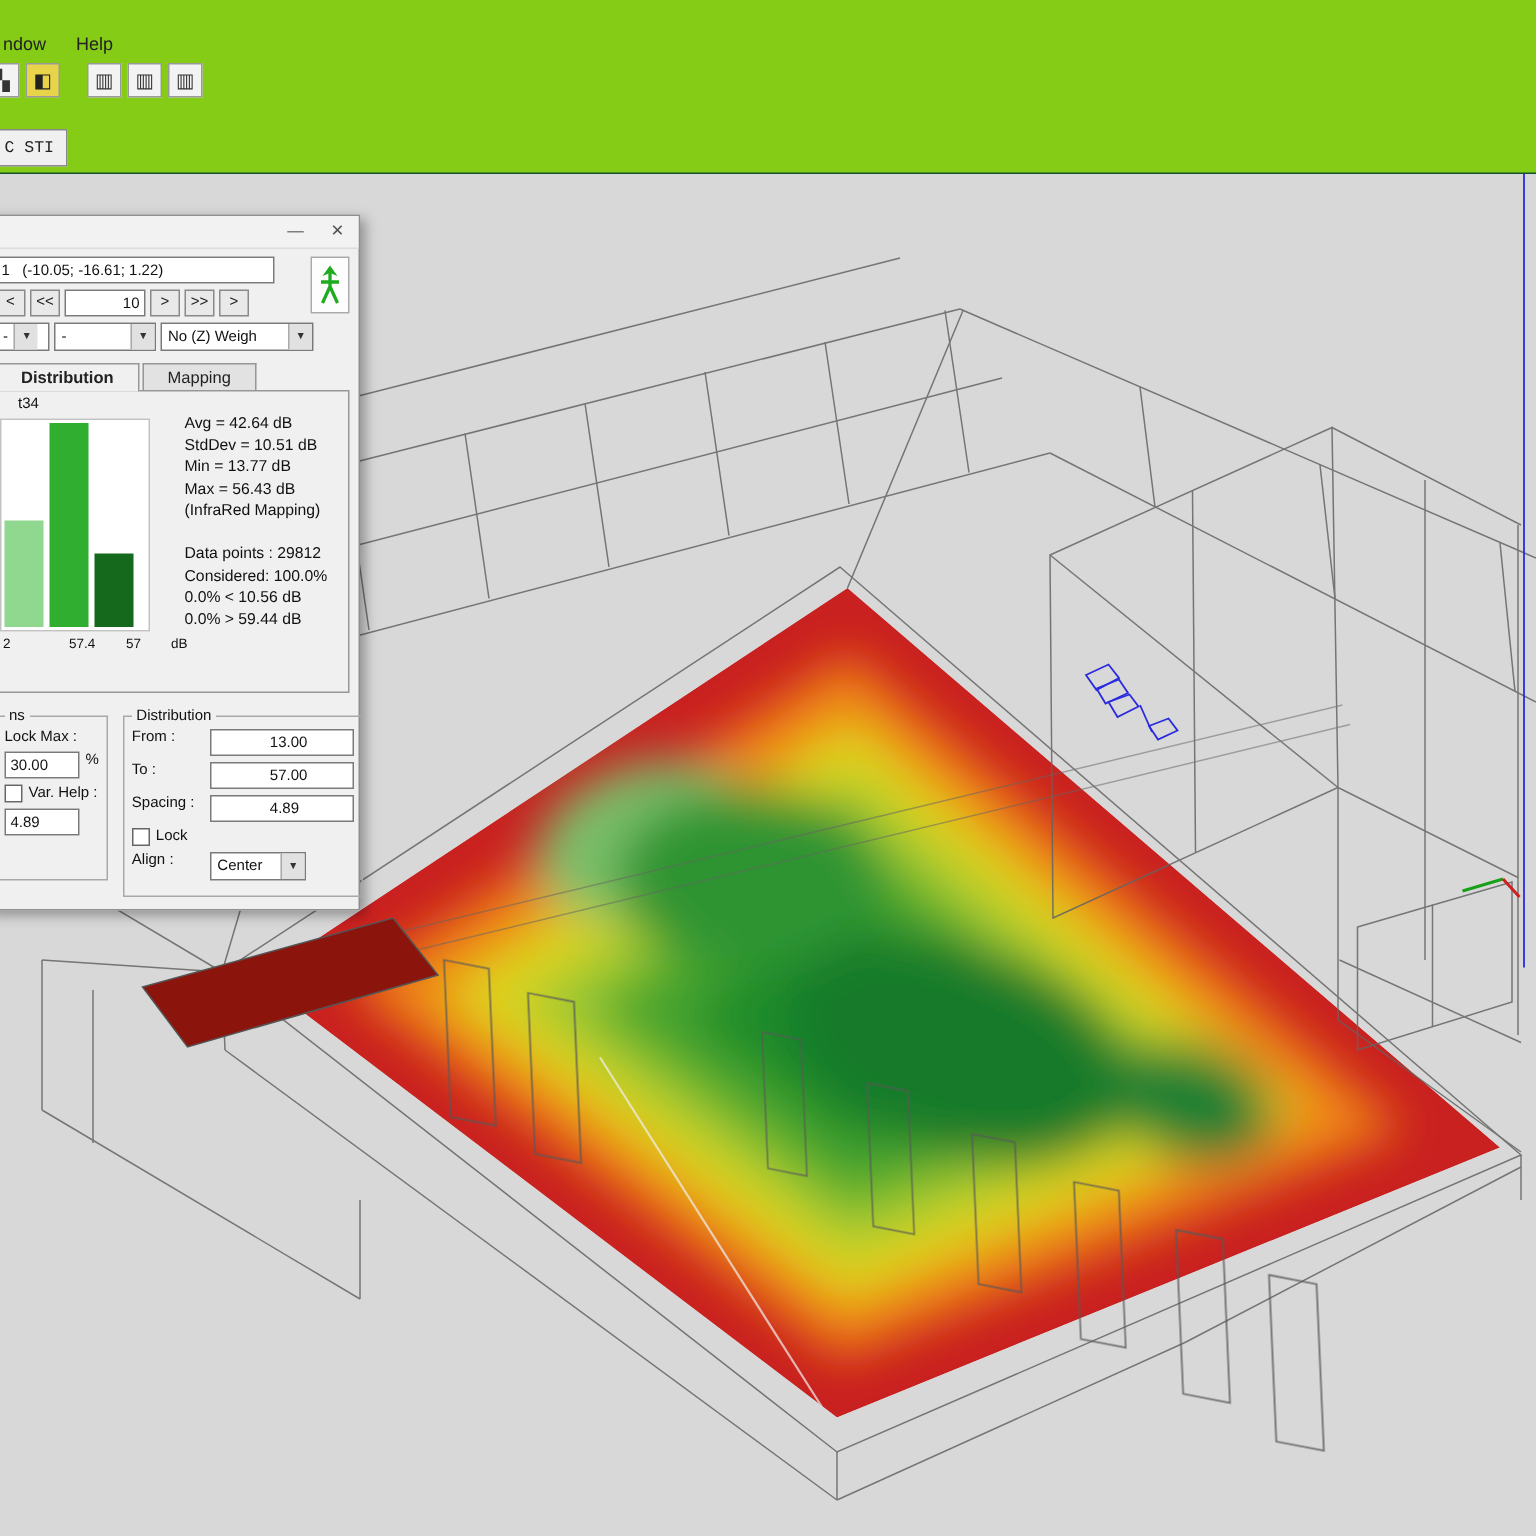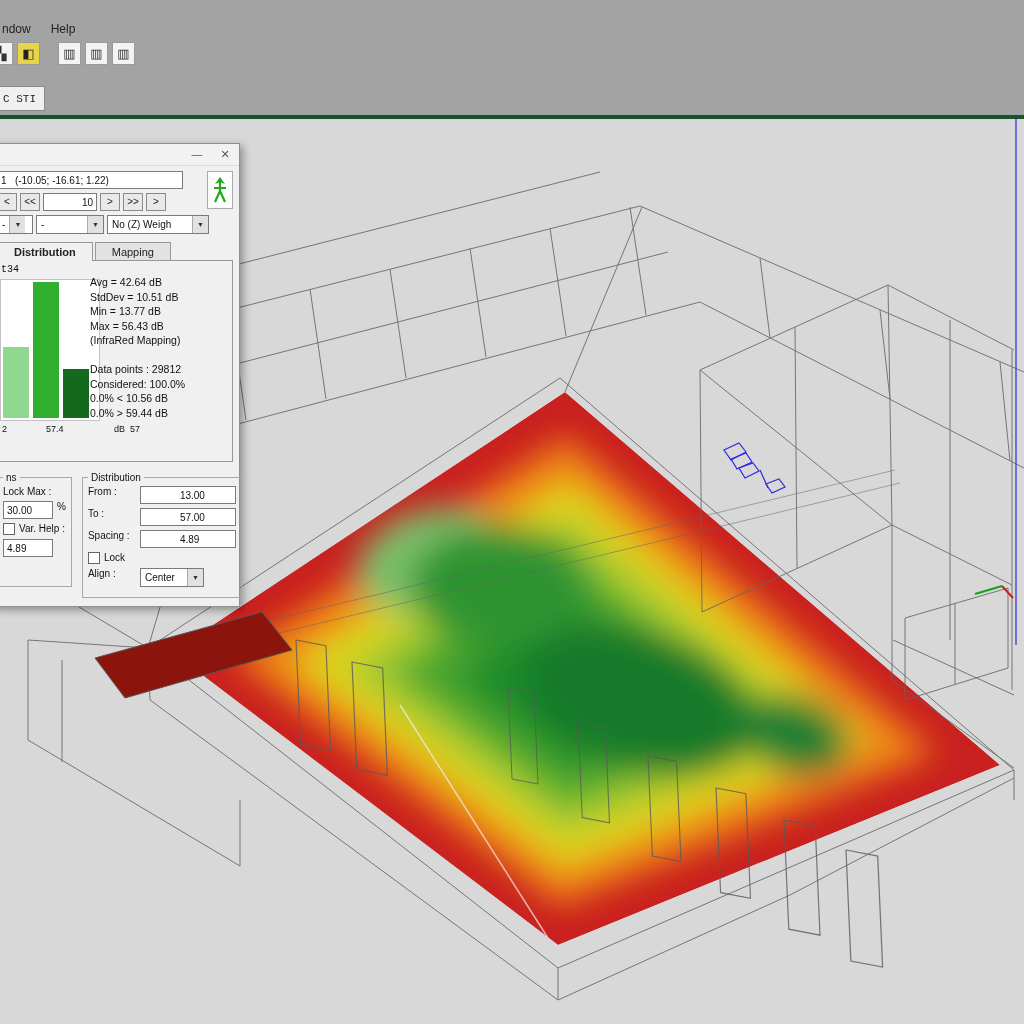--- a/index.html
+++ b/index.html
@@ -1,20 +1,20 @@
 <!DOCTYPE html>
 <html><head>
 <meta charset="utf-8">
 <style>
   html,body{margin:0;padding:0;background:#fff;font-family:"Liberation Sans",sans-serif;}
   .screen{position:relative;width:1024px;height:1024px;overflow:hidden;background:#d8d8d8;}
 
   
-  .topstrip{position:absolute;top:0;left:0;right:0;height:115px;background:#a3a3a3;
-            border-bottom:4px solid #14532d;z-index:2;}
+  .topstrip{position:absolute;top:0;left:0;right:0;height:115px;background:#84cc16;
+            border-bottom:1px solid #14532d;z-index:2;}
   .menubar{position:absolute;top:22px;left:2px;display:flex;gap:20px;font-size:12px;color:#222;}
   .menubar span{cursor:default;}
   .toolbar{position:absolute;top:42px;left:0;display:flex;align-items:center;gap:4px;}
   .tb{width:23px;height:23px;border:1px solid #9a9a9a;background:#f3f3f3;font-size:13px;
       line-height:1;padding:0;color:#333;}
   .tb.cut{margin-left:-10px;}
   .tb.yellow{background:#e8d44a;color:#222;}
   .tbgap{width:10px;}
   .strip2{position:absolute;top:86px;left:0;}
   .stibtn{margin-left:-6px;height:25px;padding:2px 8px;border:1px solid #8a8a8a;background:#f0f0f0;
@@ -43,31 +43,31 @@
   .navnum{width:46px;height:14px;text-align:right;}
   .combo{display:inline-flex;align-items:stretch;border:1px solid #7a7a7a;background:#fff;height:17px;}
   .combo .val{padding:1px 4px;font-size:10px;display:flex;align-items:center;white-space:nowrap;}
   .combo .arr{width:15px;background:#e1e1e1;border-left:1px solid #aaa;font-size:7px;
               display:flex;align-items:center;justify-content:center;color:#333;}
   .tabs{display:flex;margin-top:7px;}
   .tab{padding:3px 16px;border:1px solid #979797;border-bottom:none;background:#e2e2e2;
        font-size:11px;margin-right:2px;position:relative;top:1px;color:#222;}
   .tab.active{background:#f0f0f0;font-weight:bold;z-index:1;}
   .tabpanel{border:1px solid #979797;background:#f0f0f0;height:200px;position:relative;}
-  .maplabel{position:absolute;left:3px;top:3px;font-size:10px;font-family:Liberation Mono, monospace;}
+  .maplabel{position:absolute;left:14px;top:3px;font-size:10px;}
   .histwrap{position:absolute;left:2px;top:18px;width:100px;height:142px;background:#ffffff;
             border:1px solid #c2c2c2;display:flex;align-items:flex-end;gap:4px;padding:2px;
             box-sizing:border-box;}
   .hbar{width:26px;}
   .ticksrow{position:absolute;left:2px;top:163px;width:100px;font-size:9px;}
   .ticksrow .t0{position:absolute;left:2px;}
   .ticksrow .t1{position:absolute;left:46px;}
-  .ticksrow .t2{position:absolute;left:84px;margin-left:46px;}
+  .ticksrow .t2{position:absolute;left:84px;}
   .unitlabel{position:absolute;left:116px;top:163px;font-size:9px;}
-  .stats{position:absolute;left:92px;top:14px;width:134px;font-size:10.5px;}
+  .stats{position:absolute;left:125px;top:14px;width:134px;font-size:10.5px;}
   .stat-line{min-height:14.5px;line-height:14.5px;white-space:nowrap;}
   .groups{display:flex;gap:10px;margin-top:10px;align-items:flex-start;}
   fieldset.gb{border:1px solid #a8a8a8;padding:3px 5px 6px 5px;margin:0;min-height:104px;}
   fieldset.gb legend{font-size:10px;padding:0 3px;}
   .gb-left{width:64px;}
   .gb-dist{width:146px;box-sizing:border-box;}
   .grow{display:flex;gap:4px;margin-bottom:4px;}
   .glabel{font-size:10px;white-space:nowrap;}
   .glabel.w48{width:48px;}
   .gin{width:52px;padding-left:39px;}

